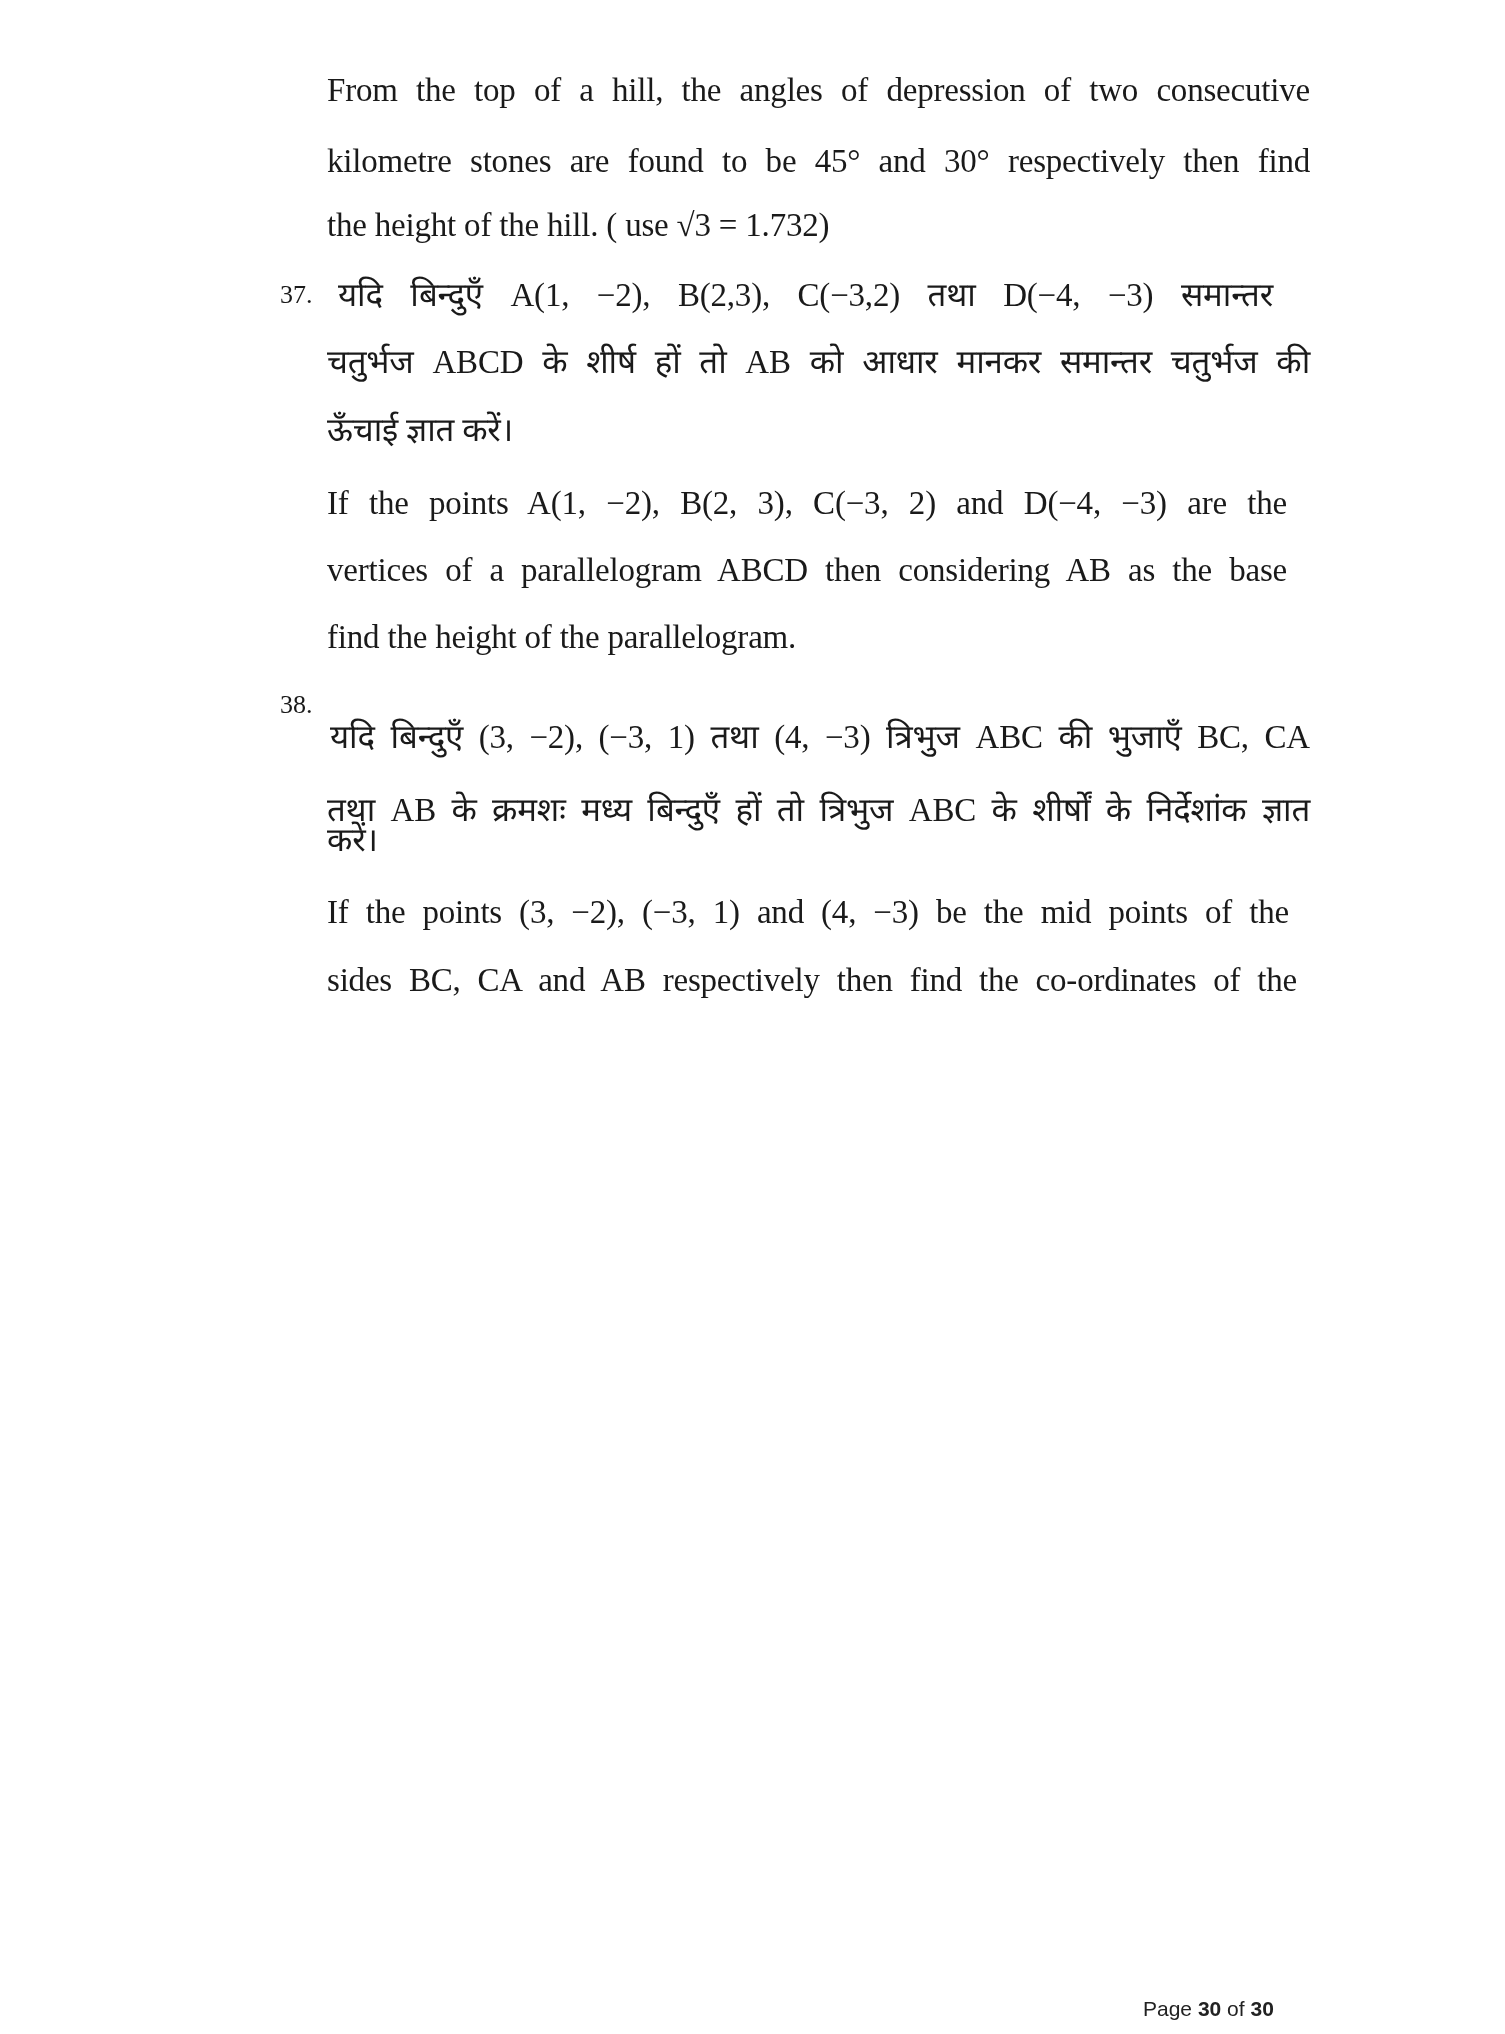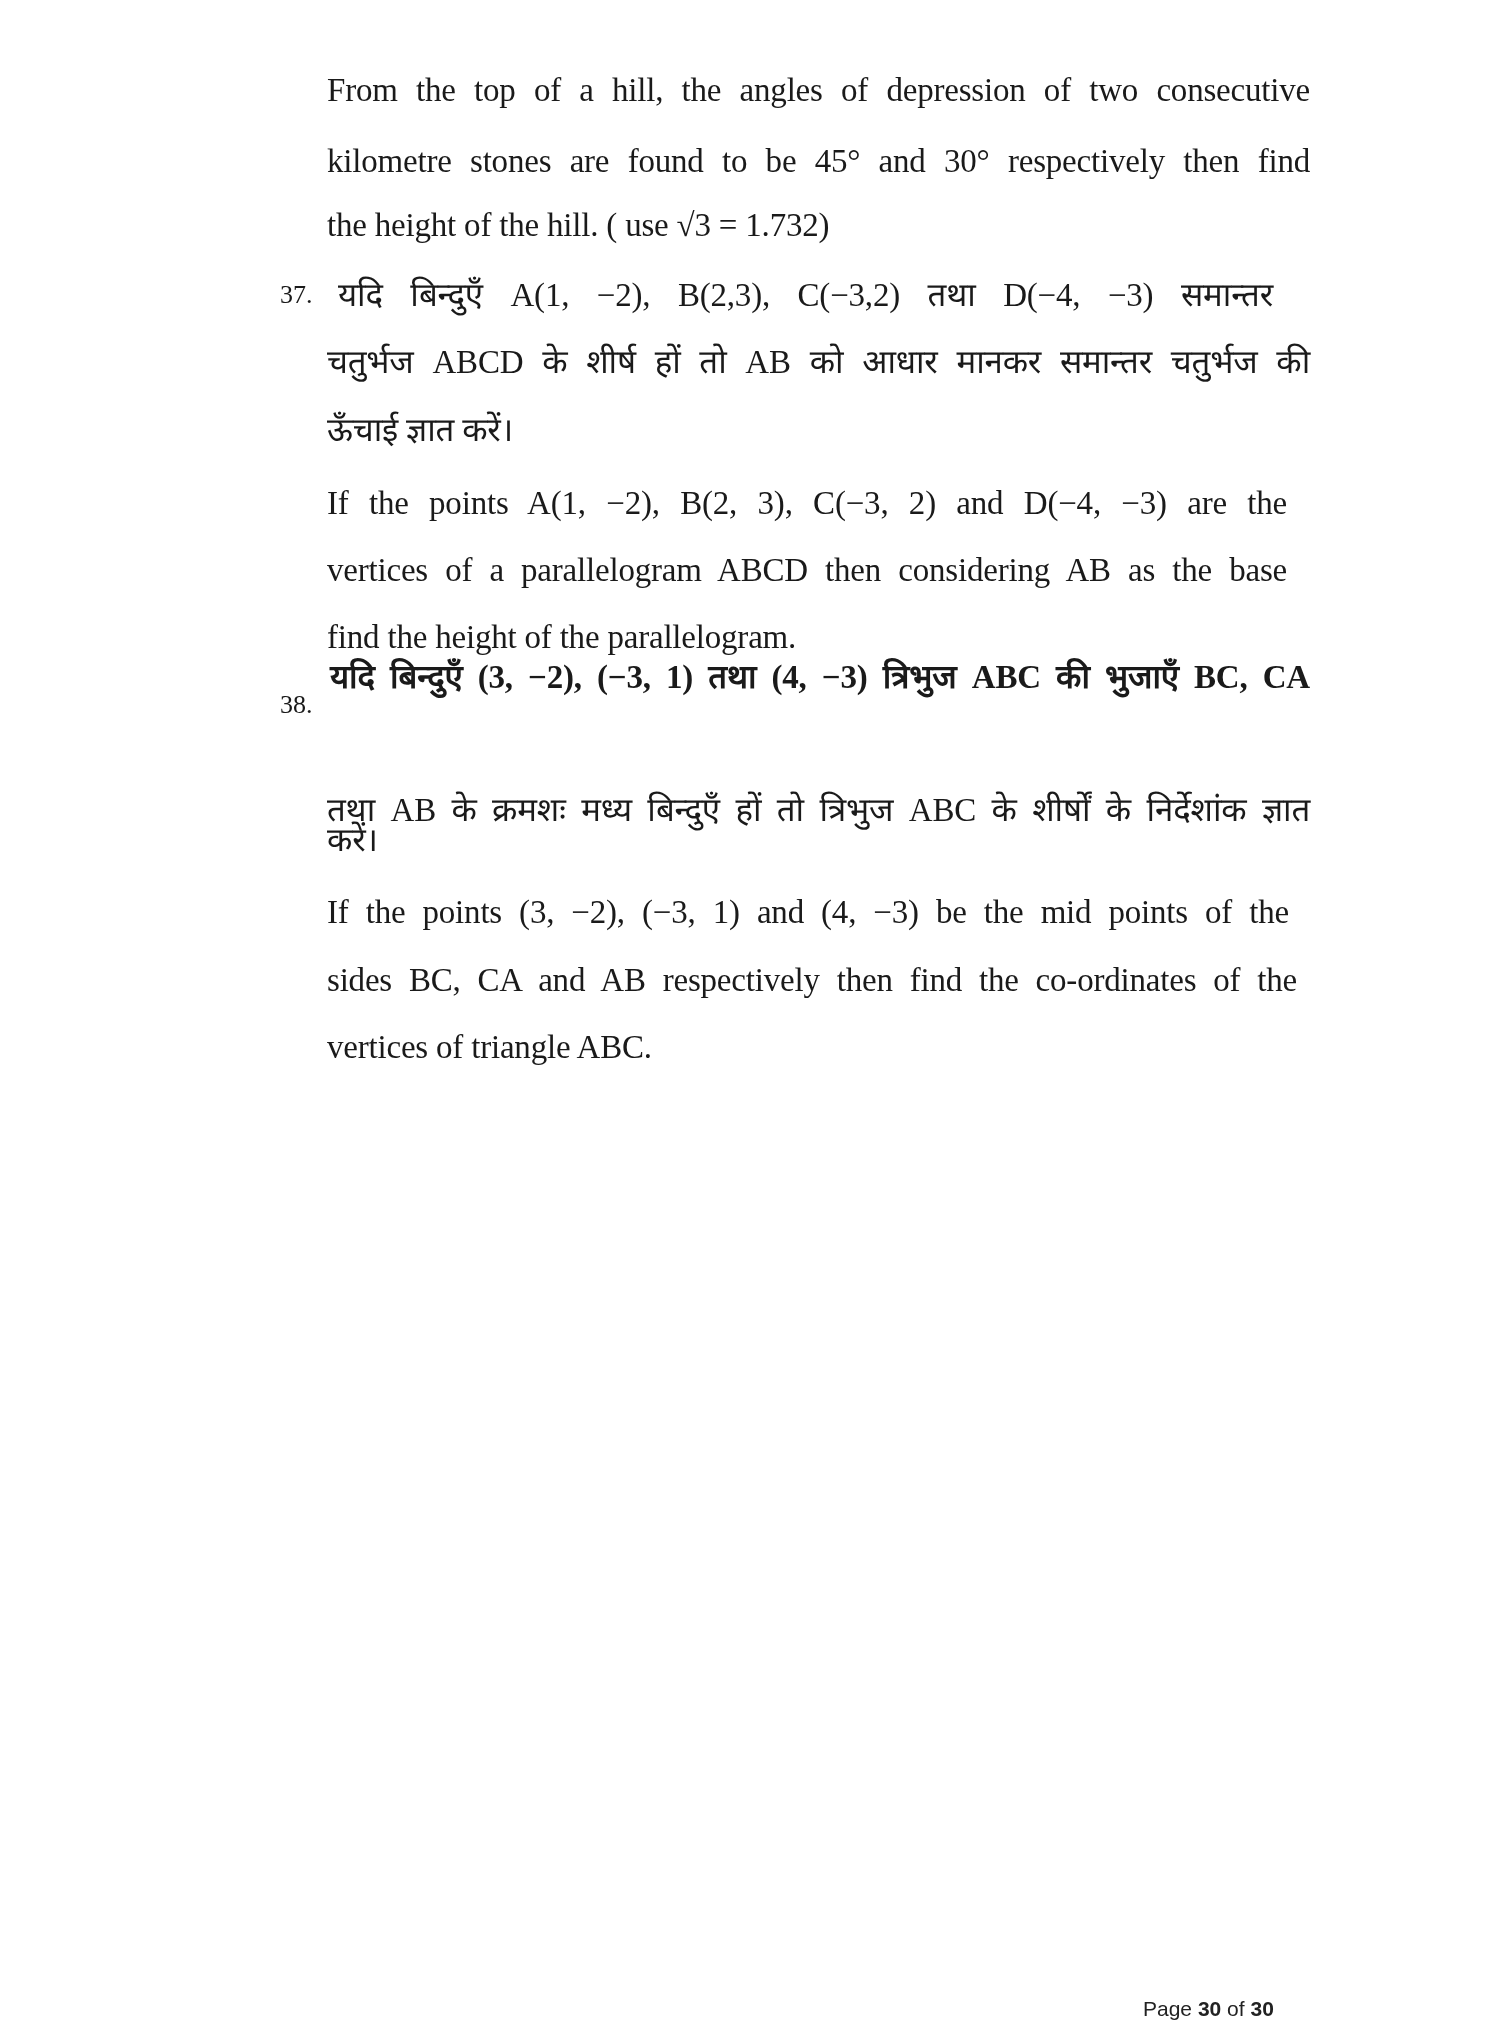--- a/index.html
+++ b/index.html
@@ -25,26 +25,25 @@
 
   <div class="qnum" style="top:270px;">37.</div>
   <div class="line just" style="top:270px; left:338px; width:935px;">यदि बिन्दुएँ A(1, −2), B(2,3), C(−3,2) तथा D(−4, −3) समान्तर</div>
   <div class="line just" style="top:337px;">चतुर्भज ABCD के शीर्ष हों तो AB को आधार मानकर समान्तर चतुर्भज की</div>
   <div class="line" style="top:405px;">ऊँचाई ज्ञात करें।</div>
   <div class="line just" style="top:478px; width:960px;">If the points  A(1, −2), B(2, 3), C(−3, 2)  and D(−4, −3) are the</div>
   <div class="line just" style="top:545px; width:960px;">vertices of a parallelogram ABCD then considering AB as the base</div>
   <div class="line" style="top:612px;">find the height of the parallelogram.</div>
 
   <div class="qnum" style="top:680px;">38.</div>
-  <div class="line just" style="top:652px; left:330px; width:980px;font-weight:bold;">यदि बिन्दुएँ (3, −2), (−3, 1) तथा (4, −3) त्रिभुज ABC की भुजाएँ BC, CA</div>
+  <div class="line just" style="top:712px; left:330px; width:980px;">यदि बिन्दुएँ (3, −2), (−3, 1) तथा (4, −3) त्रिभुज ABC की भुजाएँ BC, CA</div>
   <div class="line just" style="top:765px;margin-top:20px;">तथा AB के क्रमशः मध्य बिन्दुएँ हों तो त्रिभुज ABC के शीर्षों के निर्देशांक ज्ञात</div>
   <div class="line" style="top:815px;">करें।</div>
   <div class="line just" style="top:887px; width:962px;">If the points (3, −2), (−3, 1) and (4, −3) be the mid points of the</div>
   <div class="line just" style="top:955px; width:970px;">sides BC, CA and AB respectively then find the co-ordinates of the</div>
-  <div class="line" style="top:1022px;">vertices of triangle ABC.</div>
 
   <div class="footer">
     <span>Page</span>
     <b>30</b>
     <span>of</span>
     <b>30</b>
   </div>
 
 </div>
 

